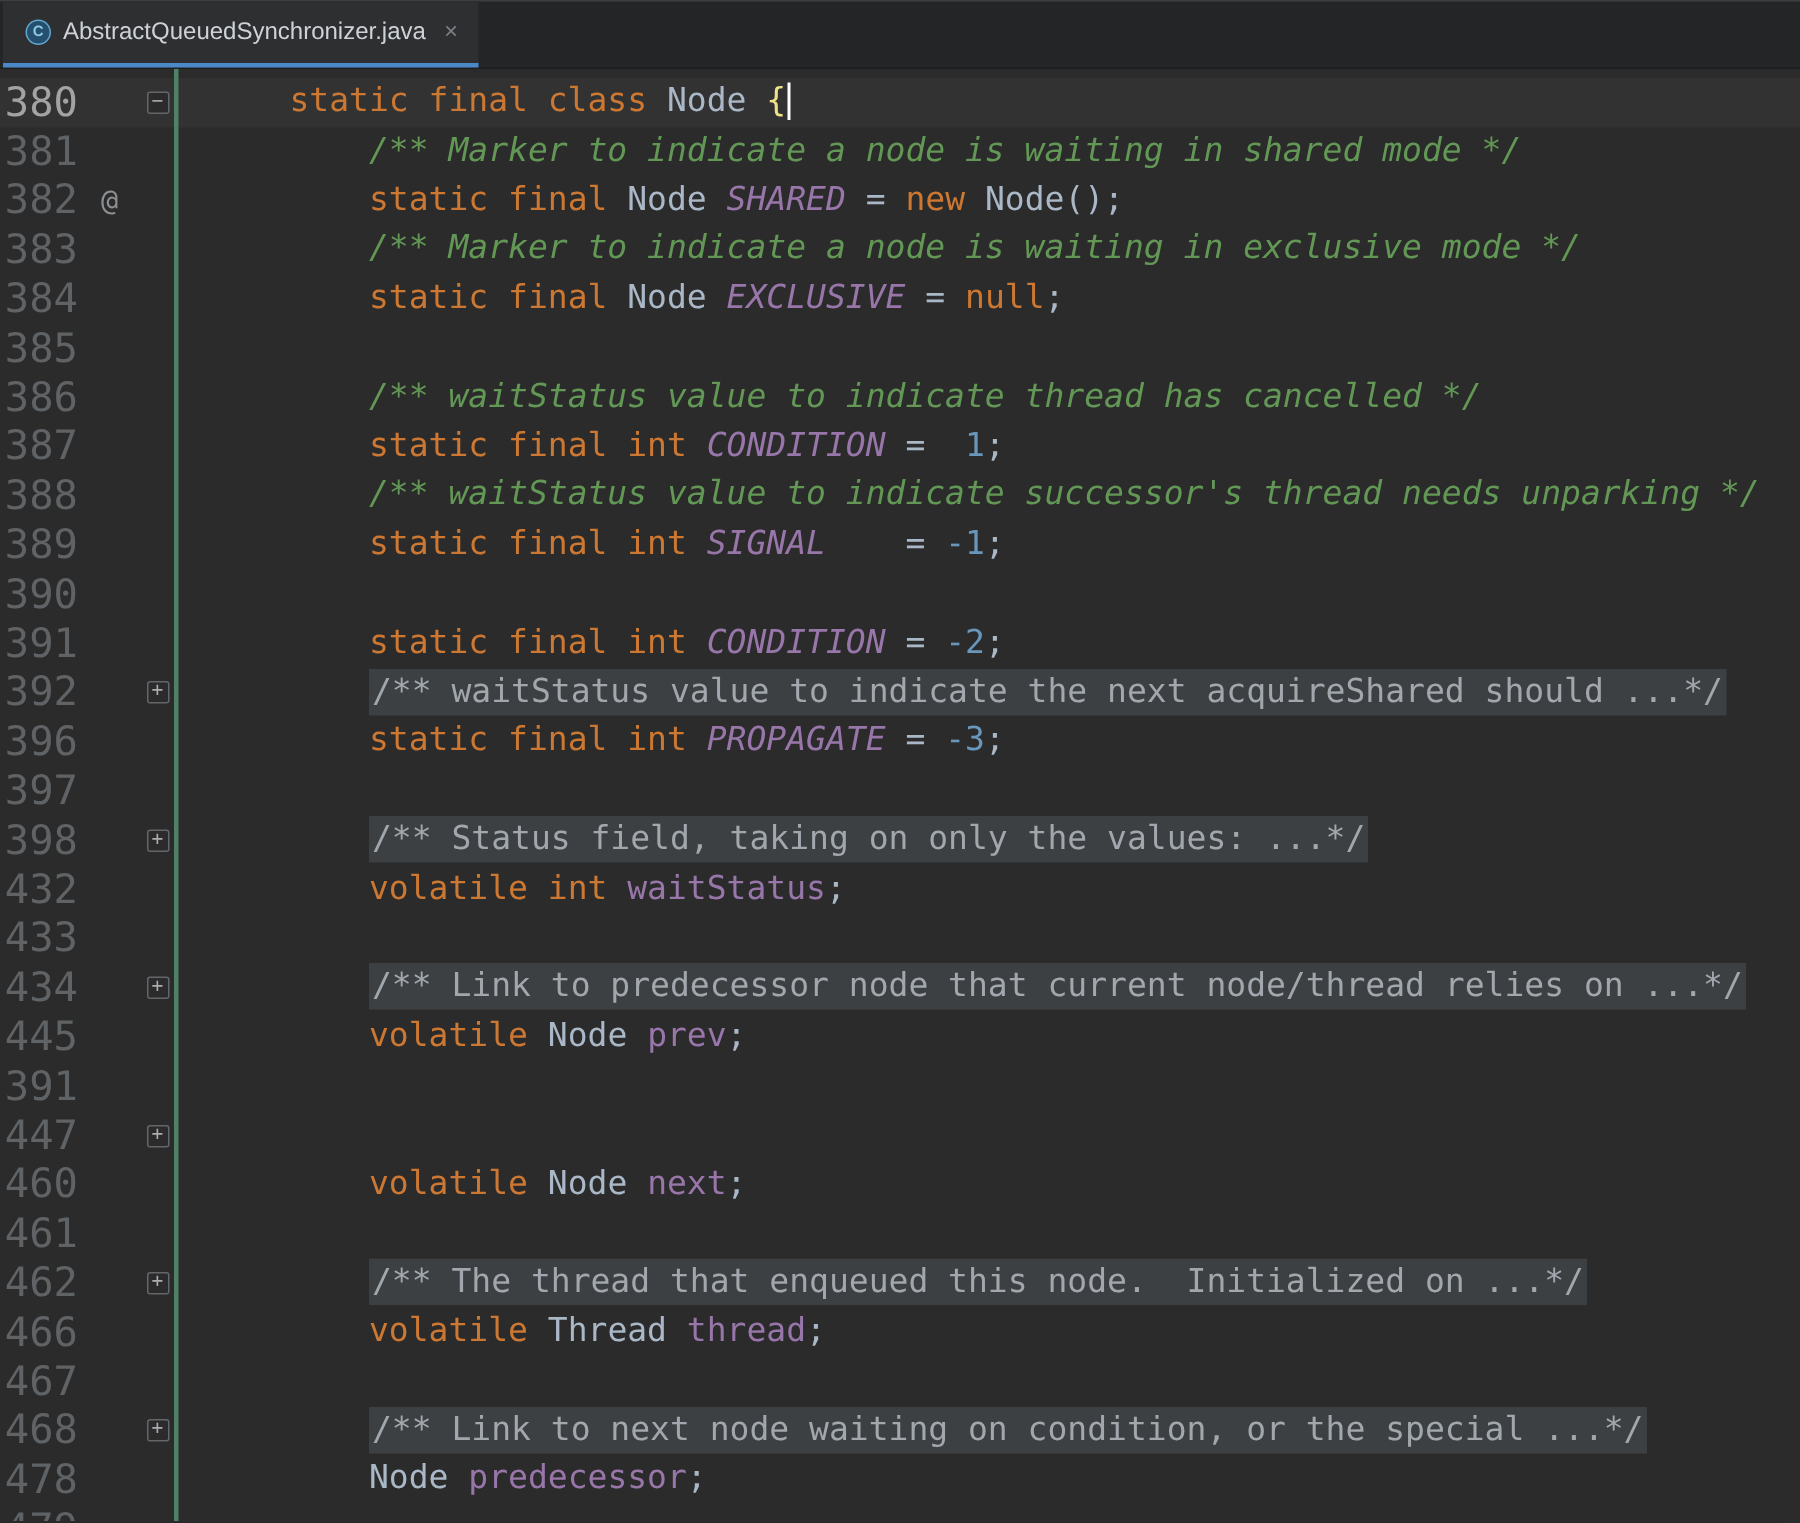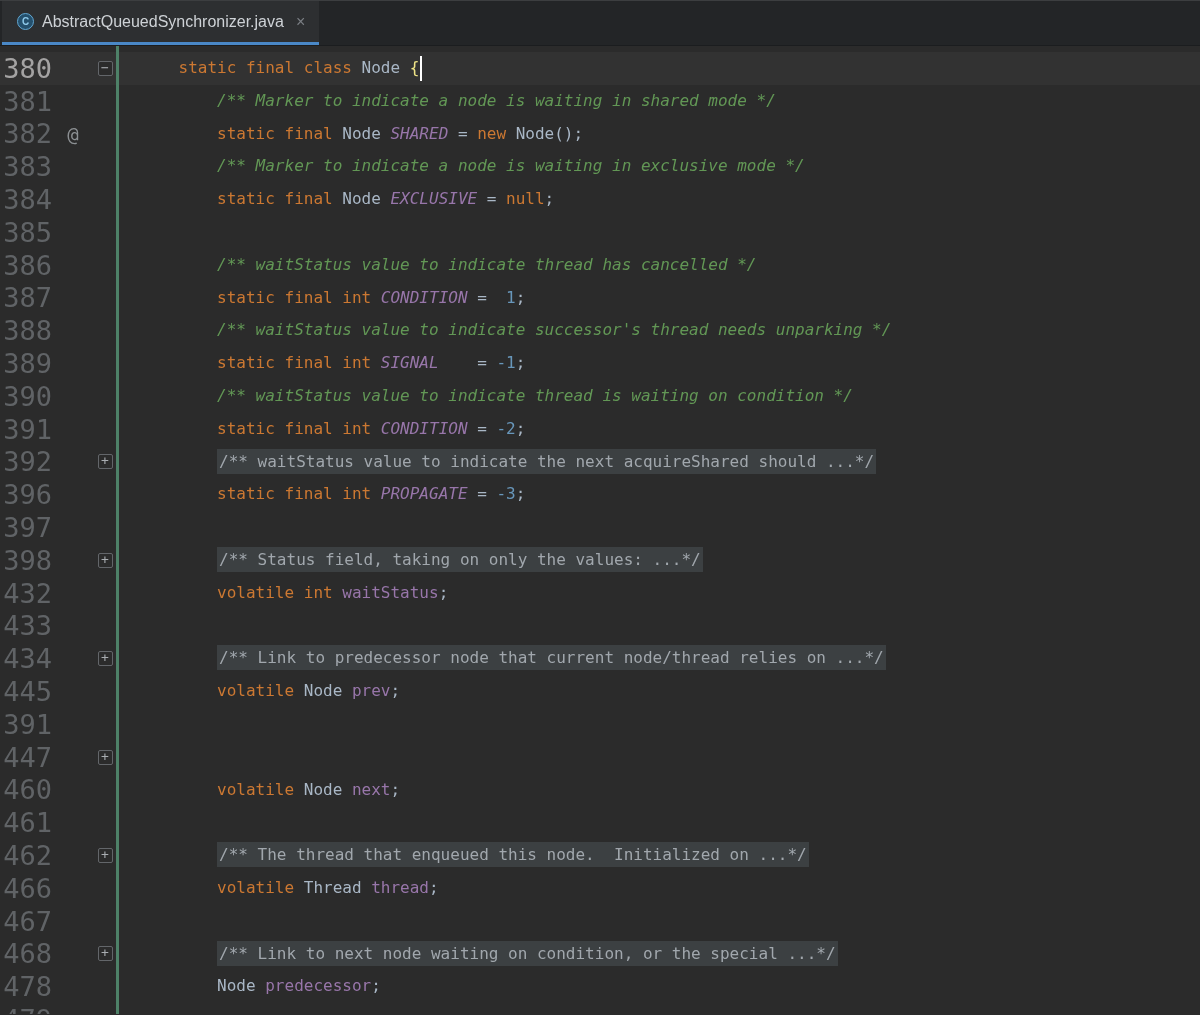--- a/index.html
+++ b/index.html
@@ -92,21 +92,21 @@
     border-radius:2px;
     color:#a9adb1;
     font-size:13px; line-height:12px;
     text-align:center;
     background:#2b2b2b;
     cursor:pointer;
     z-index:3;
   }
   .code {
     white-space:pre;
-    font-size:16px;
+    font-size:22px;
     line-height:32.8px;
     color:#a9b7c6;
     padding-left:18px;
     flex:1;
     overflow:hidden;
   }
   .tk-plain  { color:#a9b7c6; }
   .tk-kw     { color:#cc7832; }
   .tk-doc    { color:#629755; font-style:italic; }
   .tk-sfield { color:#9876aa; font-style:italic; }
@@ -197,21 +197,21 @@
         <div class="row">
           <div class="g-num">389</div>
           <div class="g-annot"></div>
           <div class="g-fold"></div>
           <div class="code"><span class="tk-plain">        </span><span class="tk-kw">static final int </span><span class="tk-sfield">SIGNAL</span><span class="tk-plain">    = </span><span class="tk-num">-1</span><span class="tk-plain">;</span></div>
         </div>
         <div class="row">
           <div class="g-num">390</div>
           <div class="g-annot"></div>
           <div class="g-fold"></div>
-          <div class="code"><span class="tk-plain">        </span><span class="tk-doc">/** waitStatus value to indicate thread is waiting on condition */</span></div>
+          <div class="code"><span class="tk-plain">        </span></div>
         </div>
         <div class="row">
           <div class="g-num">391</div>
           <div class="g-annot"></div>
           <div class="g-fold"></div>
           <div class="code"><span class="tk-plain">        </span><span class="tk-kw">static final int </span><span class="tk-sfield">CONDITION</span><span class="tk-plain"> = </span><span class="tk-num">-2</span><span class="tk-plain">;</span></div>
         </div>
         <div class="row">
           <div class="g-num">392</div>
           <div class="g-annot"></div>

